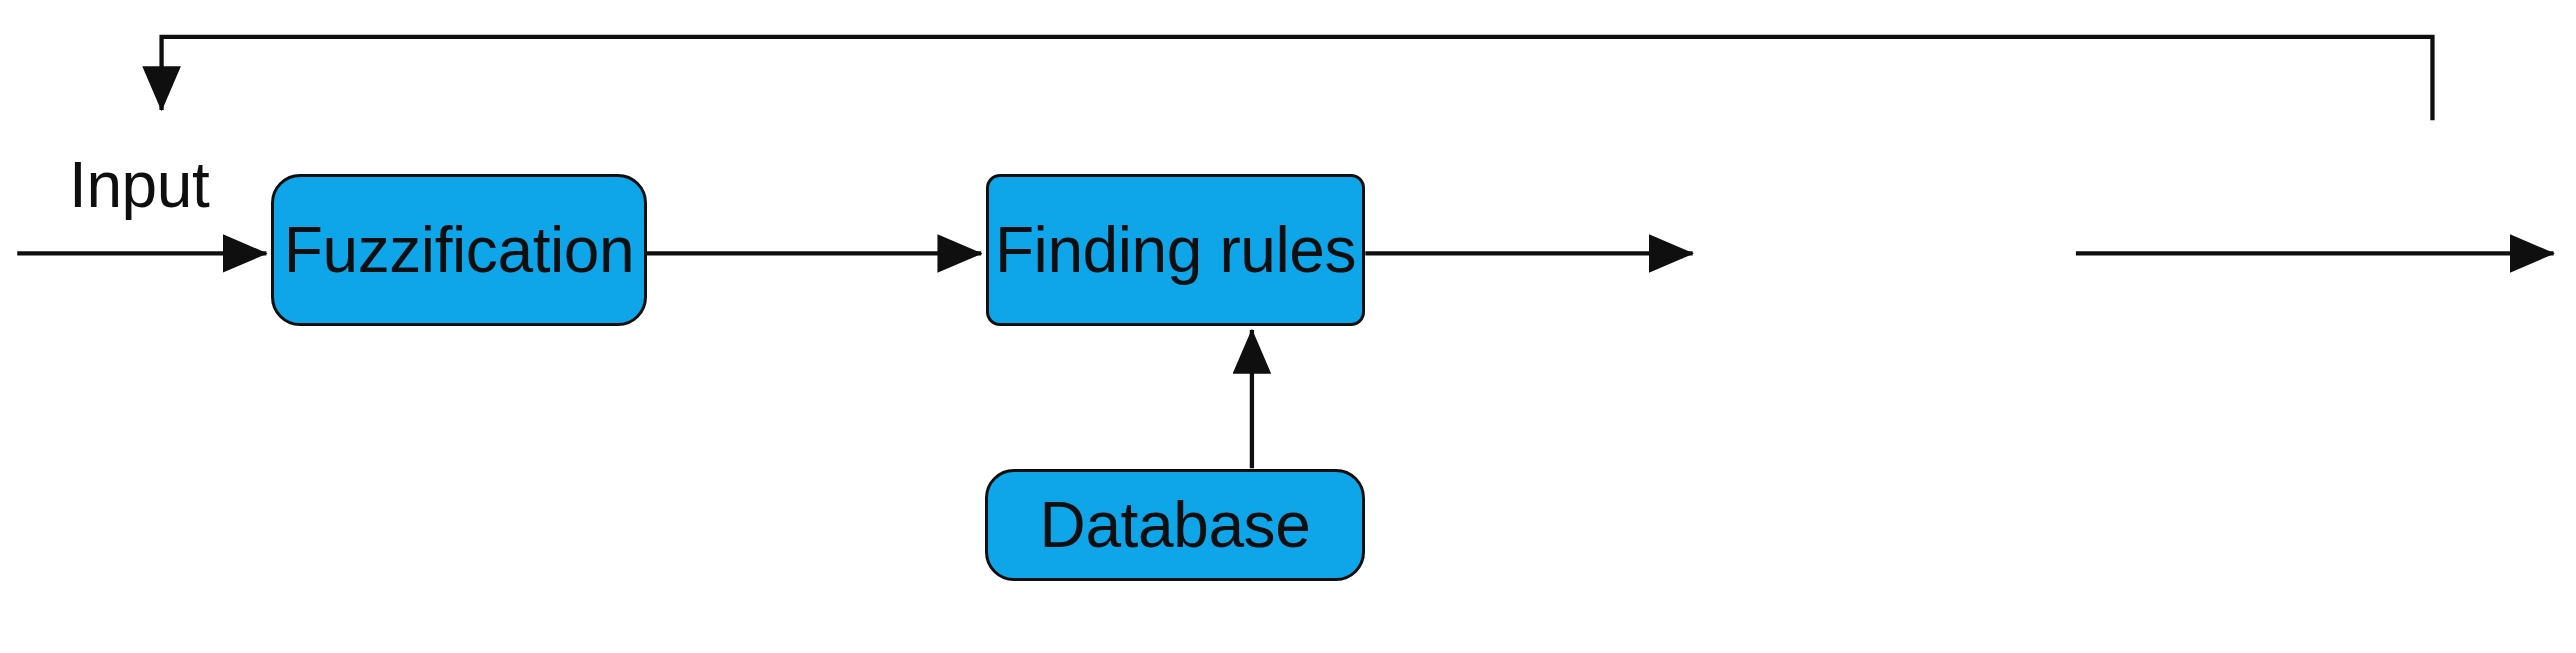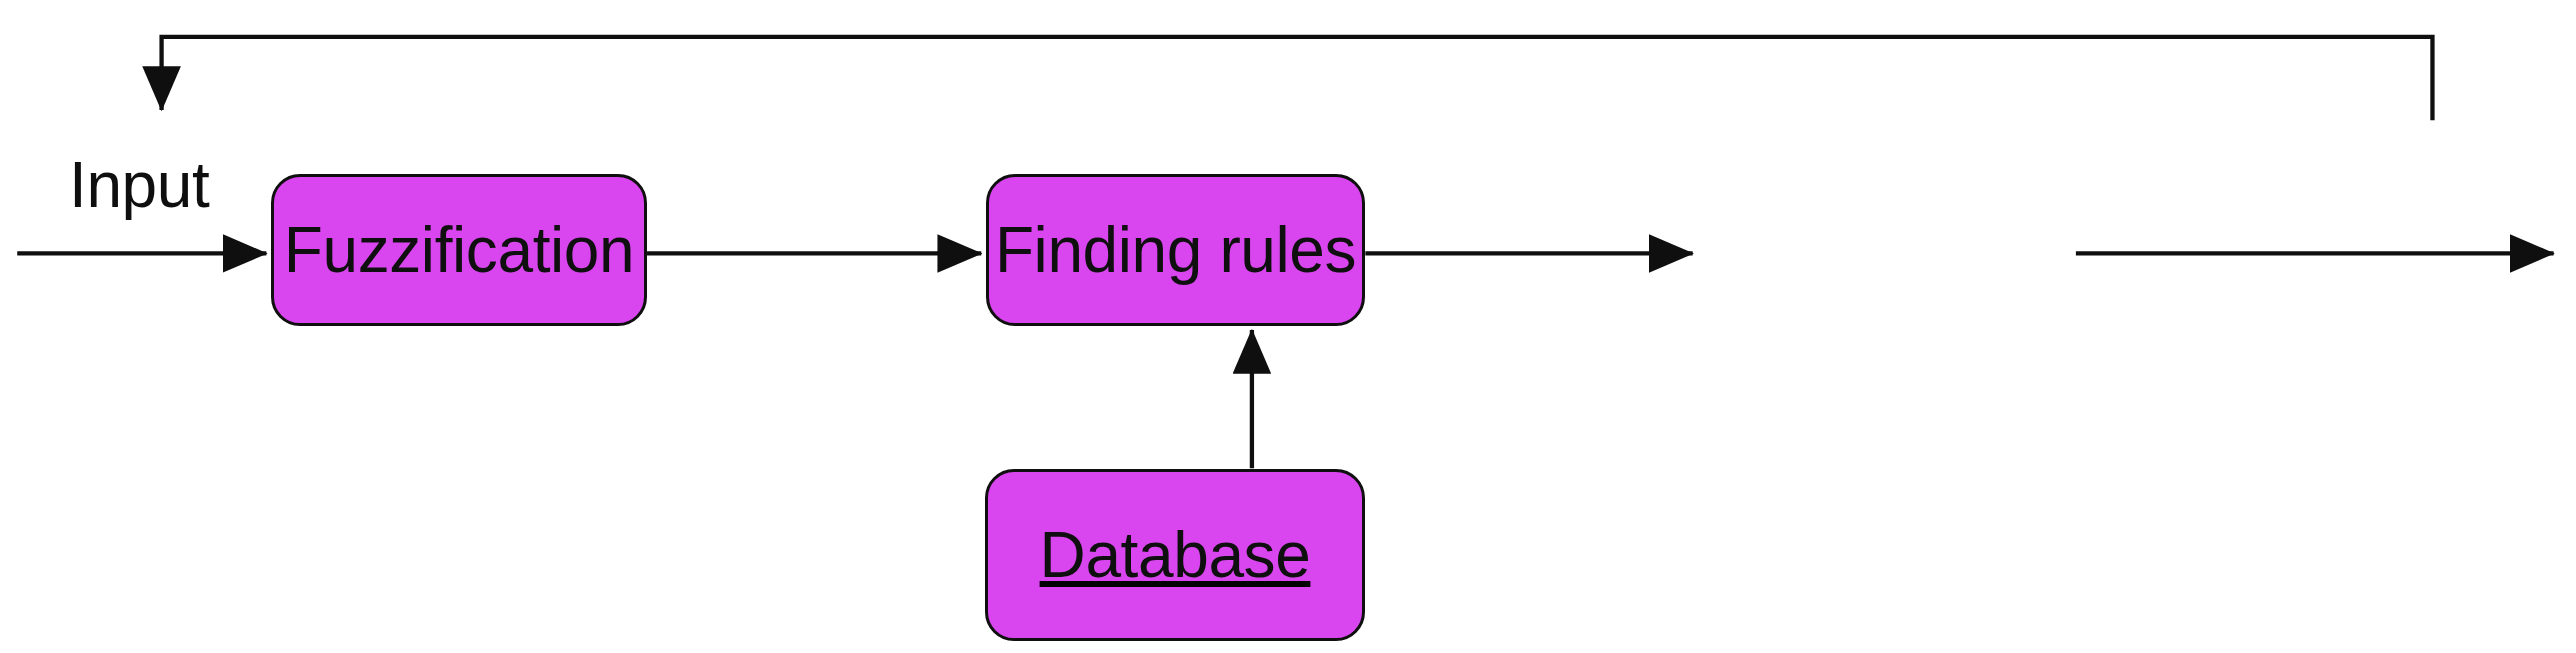--- a/index.html
+++ b/index.html
@@ -22,21 +22,21 @@
     left: 0;
     top: 0;
     width: 2576px;
     height: 653px;
   }
   .node-box {
     position: absolute;
     box-sizing: border-box;
     border: 3.4px solid #0f0f0f;
     border-radius: 29px;
-    background: #d946ef;
+    background: #0ea5e9;
     display: flex;
     align-items: center;
     justify-content: center;
   }
   .node-label {
     font-family: "Liberation Sans", sans-serif;
     font-size: 64px;
     line-height: 1;
     color: #0f0f0f;
     white-space: nowrap;
@@ -45,23 +45,23 @@
   .io-label {
     position: absolute;
     font-family: "Liberation Sans", sans-serif;
     font-size: 64px;
     line-height: 1;
     color: #0f0f0f;
     white-space: nowrap;
     letter-spacing: -0.4px;
   }
   #box-fuzzification { left: 271px; top: 174px; width: 376px; height: 152px; }
-  #box-finding-rules { left: 986px; top: 174px; width: 379px; height: 152px; }
+  #box-finding-rules { left: 986px; top: 174px; width: 379px; height: 152px; border-radius: 14px; }
   #box-defuzzification { left: 1697px; top: 174px; width: 378px; height: 152px; }
-  #box-database { left: 985px; top: 469px; width: 380px; height: 172px; text-decoration: underline; }
+  #box-database { left: 985px; top: 469px; width: 380px; height: 112px; }
   #label-input { left: 69px; top: 153px; }
   #label-output { left: 2313px; top: 153px; }
 </style>
 </head>
 <body>
 
 <div id="stage">
 
   <svg id="diagram-svg" viewBox="0 0 2998 760">
     <defs>

